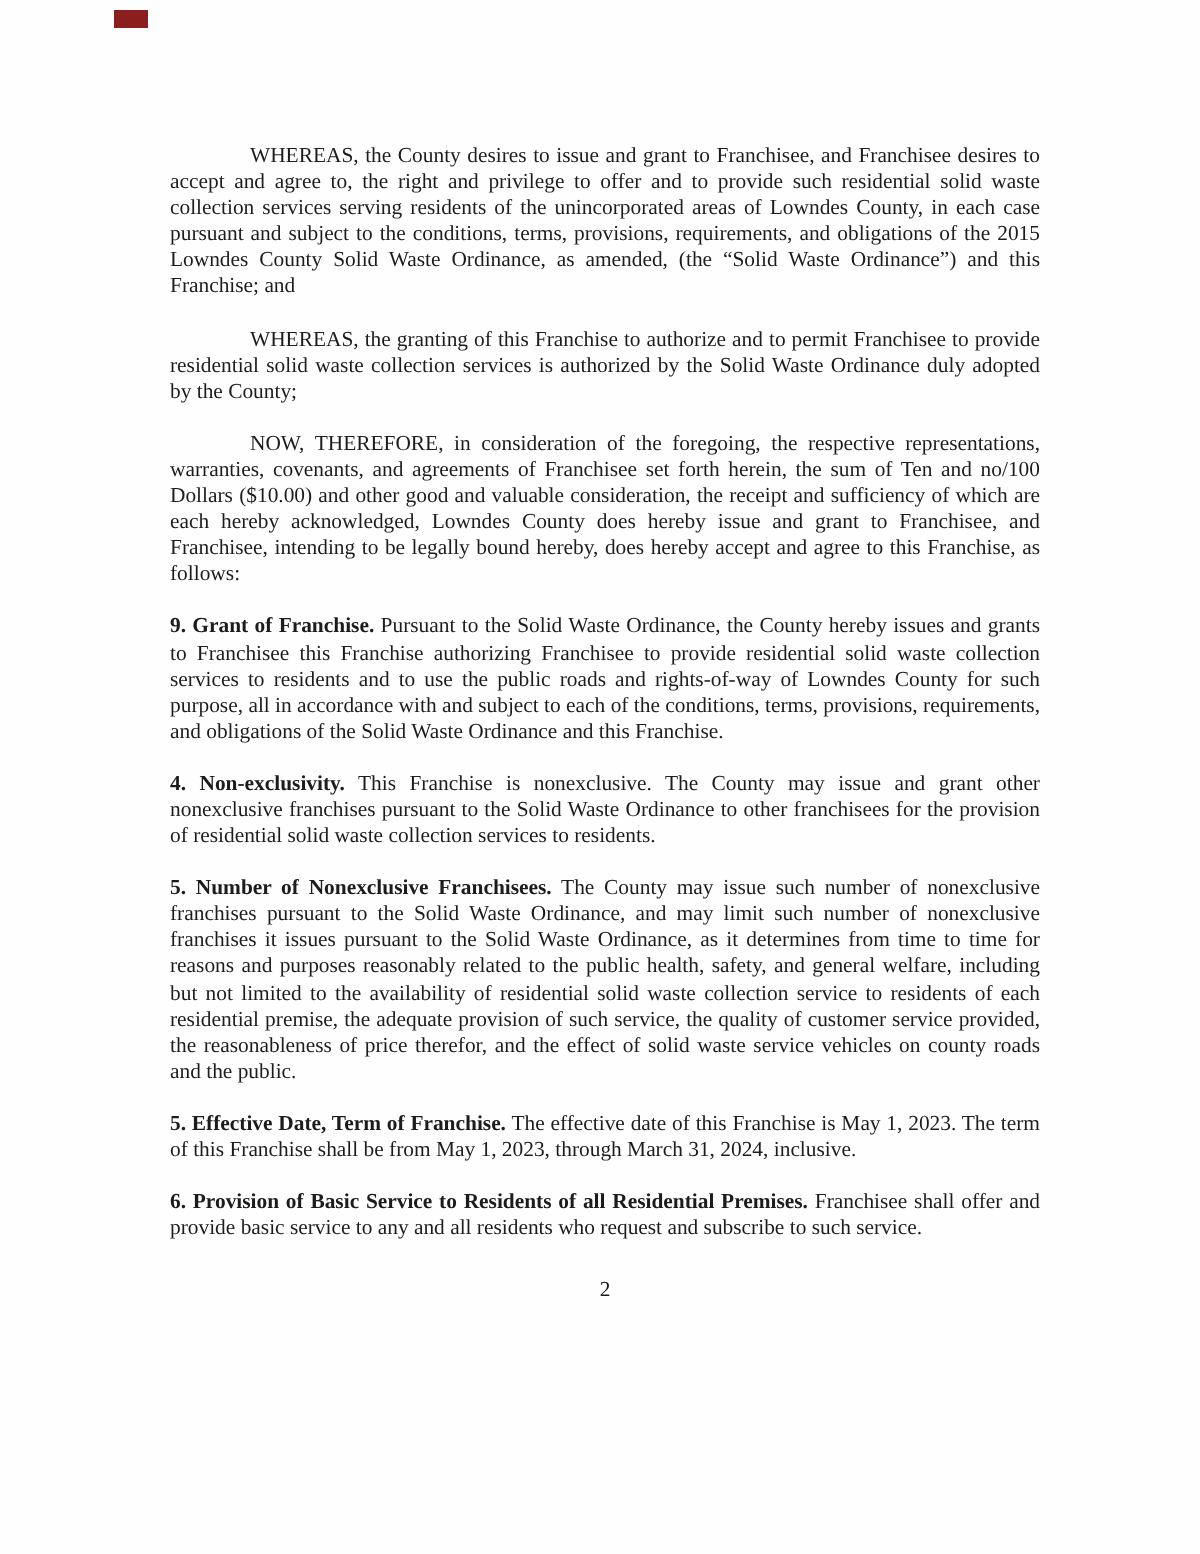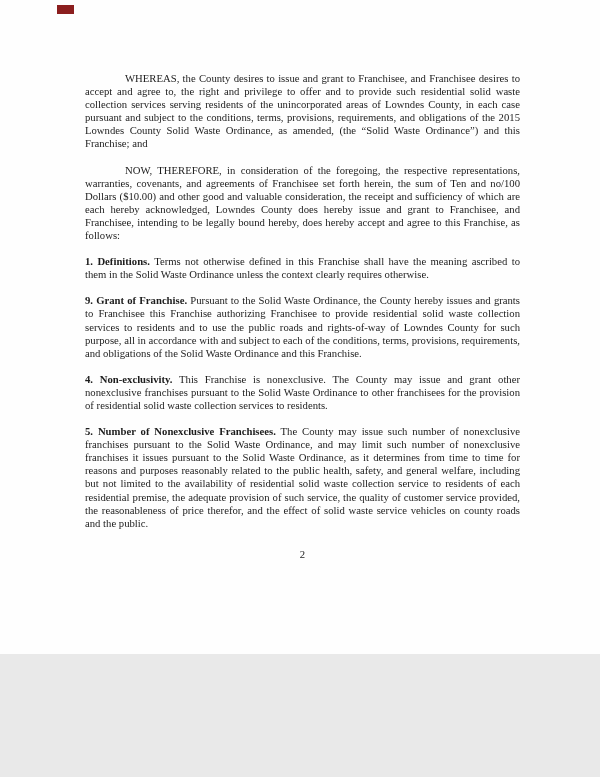--- a/index.html
+++ b/index.html
@@ -3,21 +3,21 @@
 <meta charset="utf-8">
 <style>
   html, body {
     margin: 0;
     padding: 0;
     background: #e9e9e9;
   }
   .page {
     position: relative;
     width: 600px;
-    height: 654px;
+    height: 777px;
     margin: 0 auto;
     background: #fefefe;
     color: #1c1c1c;
     font-family: "Liberation Serif", serif;
     font-size: 10.7px;
     line-height: 13.1px;
     box-sizing: border-box;
     padding: 72px 80px 0 85px;
     overflow: hidden;
   }
@@ -50,40 +50,45 @@
 </style>
 </head>
 <body>
 
 <div class="page">
 
   <div class="corner-mark"></div>
 
   <p class="para indent">WHEREAS, the County desires to issue and grant to Franchisee, and Franchisee desires to accept and agree to, the right and privilege to offer and to provide such residential solid waste collection services serving residents of the unincorporated areas of Lowndes County, in each case pursuant and subject to the conditions, terms, provisions, requirements, and obligations of the 2015 Lowndes County Solid Waste Ordinance, as amended, (the “Solid Waste Ordinance”) and this Franchise; and</p>
 
+  <p class="para indent">WHEREAS, the granting of this Franchise to authorize and to permit Franchisee to provide residential solid waste collection services is authorized by the Solid Waste Ordinance duly adopted by the County;</p>
 
   <p class="para indent">NOW, THEREFORE, in consideration of the foregoing, the respective representations, warranties, covenants, and agreements of Franchisee set forth herein, the sum of Ten and no/100 Dollars ($10.00) and other good and valuable consideration, the receipt and sufficiency of which are each hereby acknowledged, Lowndes County does hereby issue and grant to Franchisee, and Franchisee, intending to be legally bound hereby, does hereby accept and agree to this Franchise, as follows:</p>
 
-  <p class="para section">
-    <strong>1. Definitions.</strong>
-    <span>Terms not otherwise defined in this Franchise shall have the meaning ascribed to them in the Solid Waste Ordinance unless the context clearly requires otherwise.</span>
-  </p>
 
   <p class="para section">
     <strong>9. Grant of Franchise.</strong>
     <span>Pursuant to the Solid Waste Ordinance, the County hereby issues and grants to Franchisee this Franchise authorizing Franchisee to provide residential solid waste collection services to residents and to use the public roads and rights-of-way of Lowndes County for such purpose, all in accordance with and subject to each of the conditions, terms, provisions, requirements, and obligations of the Solid Waste Ordinance and this Franchise.</span>
   </p>
 
   <p class="para section">
     <strong>4. Non-exclusivity.</strong>
     <span>This Franchise is nonexclusive. The County may issue and grant other nonexclusive franchises pursuant to the Solid Waste Ordinance to other franchisees for the provision of residential solid waste collection services to residents.</span>
   </p>
 
   <p class="para section">
     <strong>5. Number of Nonexclusive Franchisees.</strong>
     <span>The County may issue such number of nonexclusive franchises pursuant to the Solid Waste Ordinance, and may limit such number of nonexclusive franchises it issues pursuant to the Solid Waste Ordinance, as it determines from time to time for reasons and purposes reasonably related to the public health, safety, and general welfare, including but not limited to the availability of residential solid waste collection service to residents of each residential premise, the adequate provision of such service, the quality of customer service provided, the reasonableness of price therefor, and the effect of solid waste service vehicles on county roads and the public.</span>
   </p>
 
+  <p class="para section">
+    <strong>5. Effective Date, Term of Franchise.</strong>
+    <span>The effective date of this Franchise is May 1, 2023. The term of this Franchise shall be from May 1, 2023, through March 31, 2024, inclusive.</span>
+  </p>
 
+  <p class="para section">
+    <strong>6. Provision of Basic Service to Residents of all Residential Premises.</strong>
+    <span>Franchisee shall offer and provide basic service to any and all residents who request and subscribe to such service.</span>
+  </p>
 
   <div class="page-number">2</div>
 
 </div>
 
 </body></html>

